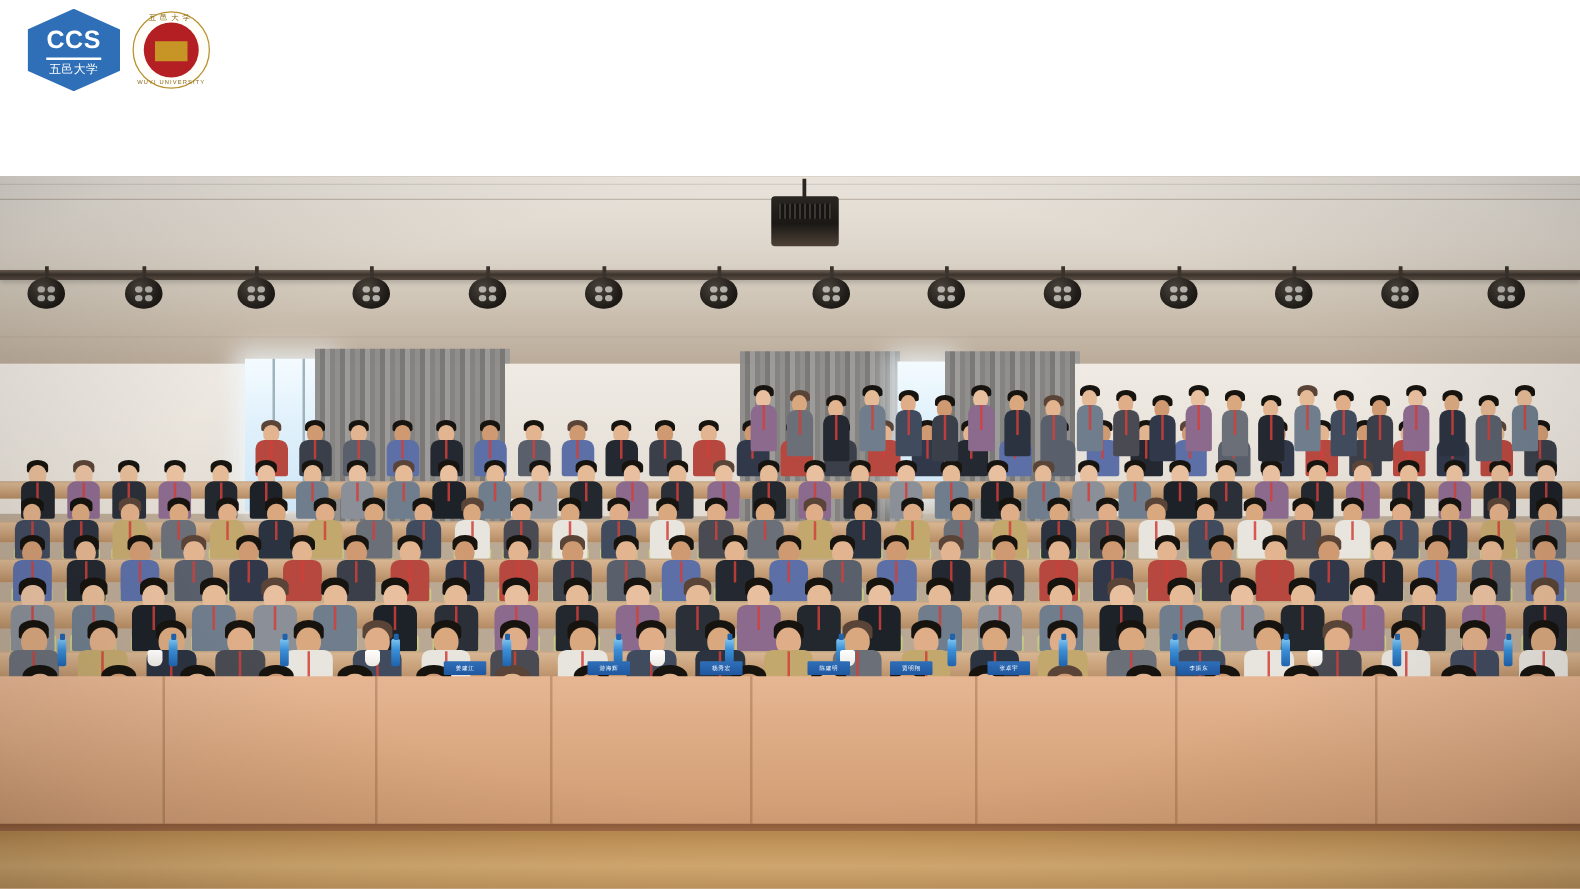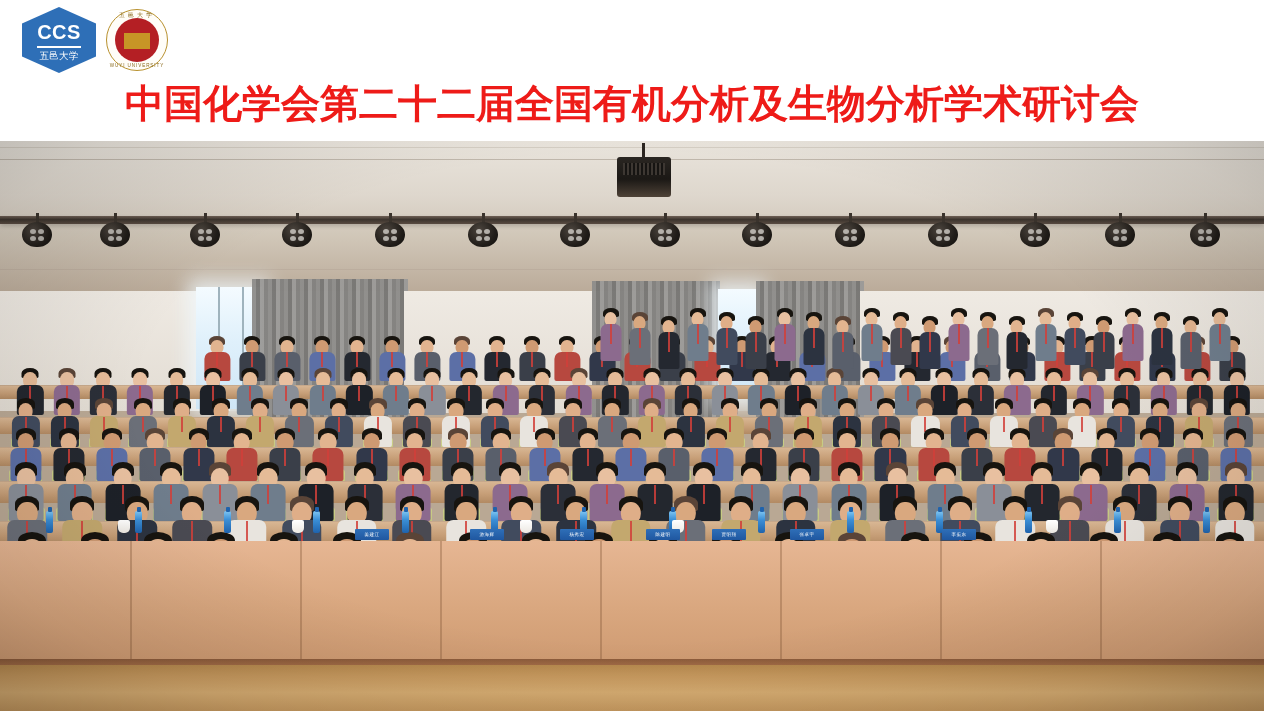--- a/index.html
+++ b/index.html
@@ -297,21 +297,20 @@
 
       <div class="seal-wuyi">
         <div class="seal-wuyi-ring"></div>
         <div class="seal-wuyi-disc"></div>
         <div class="seal-wuyi-box"></div>
         <div class="seal-wuyi-top">五邑大学</div>
         <div class="seal-wuyi-bot">WUYI UNIVERSITY</div>
       </div>
     </div>
 
-    <div class="banner-title">中国化学会第二十二届全国有机分析及生物分析学术研讨会</div>
   </div>
 
   <div class="photo">
 
     <div class="ceiling"></div>
     <div class="ceiling-seam" style="left:0;top:18px;width:100%"></div>
     <div class="ceiling-seam" style="left:0;top:6px;width:100%;opacity:.5"></div>
     <div class="ceiling-seam" style="left:0;top:128px;width:100%;opacity:.3"></div>
 
     <div class="projector">

